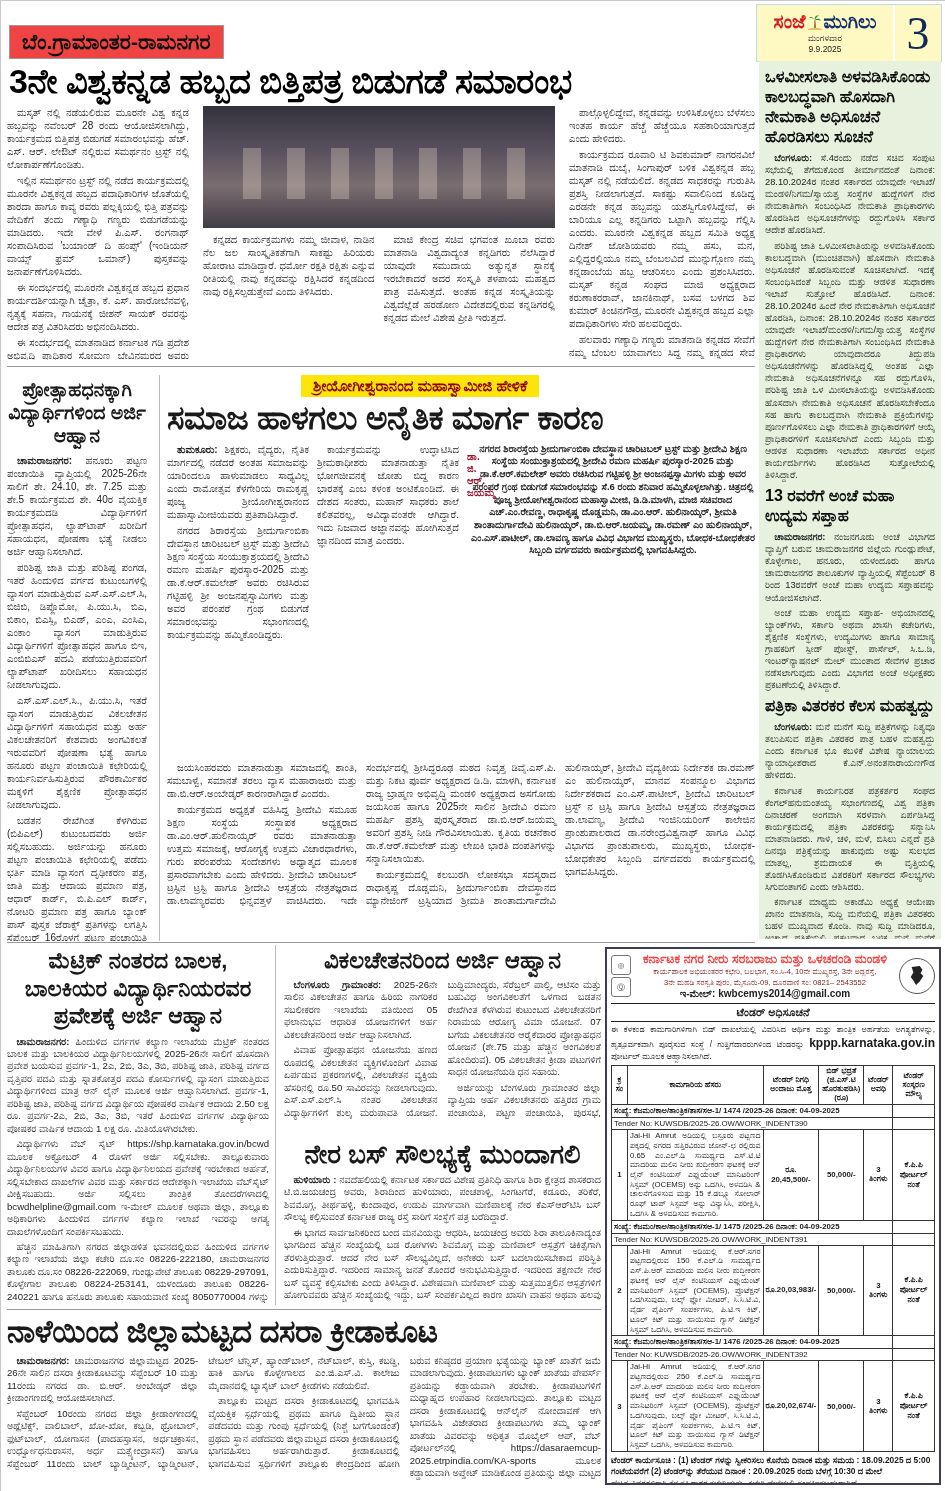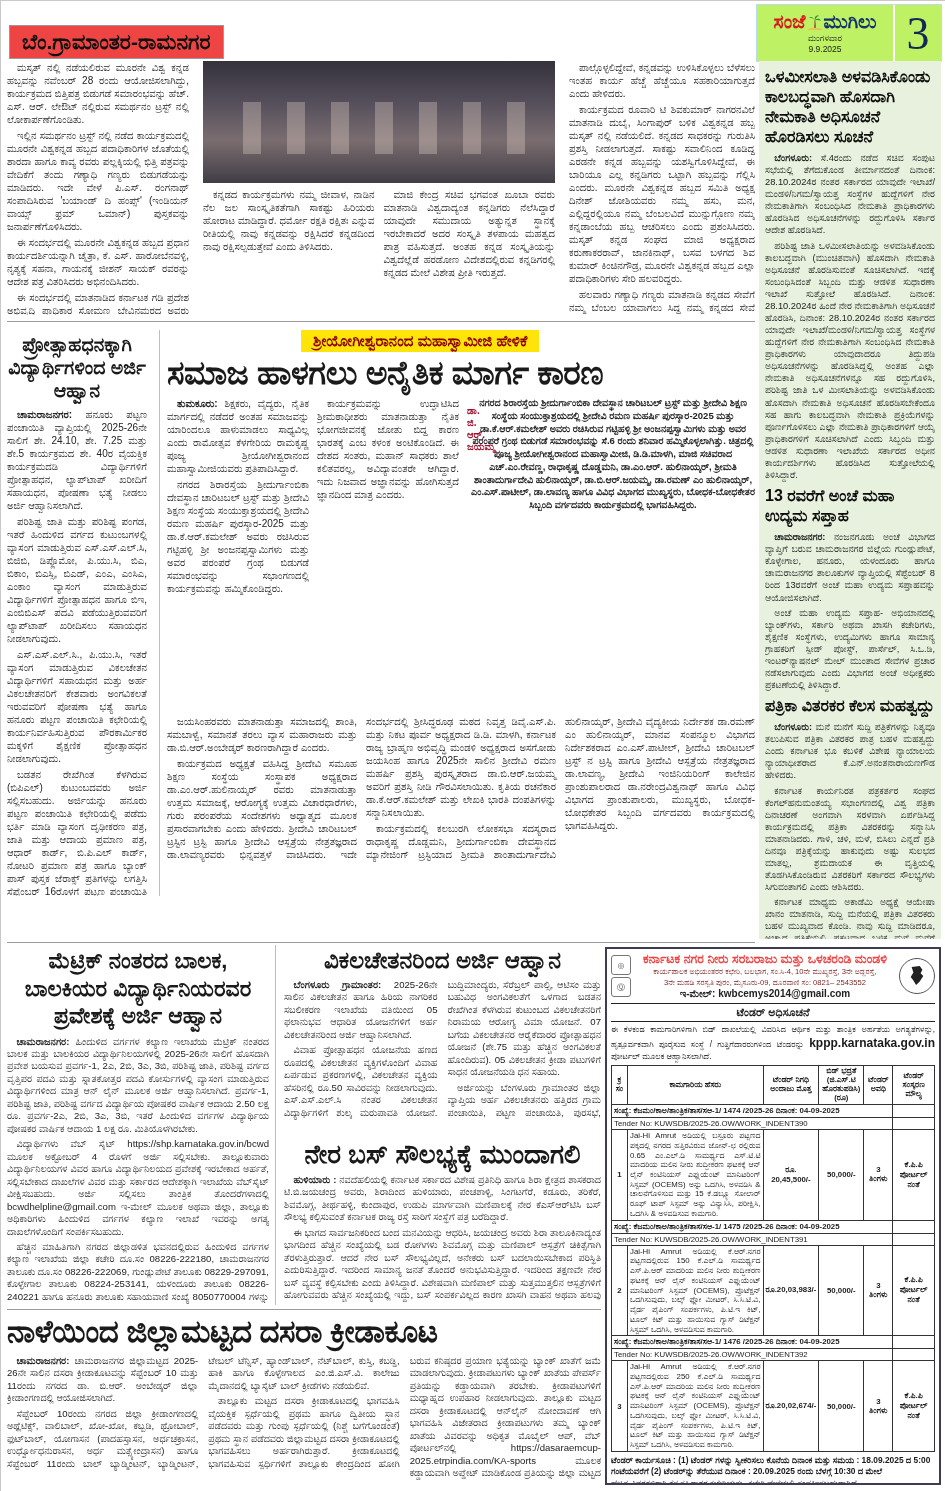--- a/index.html
+++ b/index.html
@@ -1,21 +1,21 @@
 <!DOCTYPE html>
 <html><head>
 <meta charset="utf-8">
 <style>
   html,body{margin:0;padding:0;background:#fff;}
   .page{position:relative;width:945px;height:1491px;background:#fff;border:1px solid #c9c9c9;
         font-family:"Liberation Sans","DejaVu Sans",sans-serif;color:#1a1a1a;overflow:hidden;}
   
   .edition{position:absolute;left:8px;top:24px;background:#ef4444;border:1px solid #9a9a9a;
            font-size:21px;font-weight:bold;padding:4px 12px;color:#111;}
-  .mastright{position:absolute;right:4px;top:3px;width:184px;height:56px;background:#bef264;
+  .mastright{position:absolute;right:4px;top:3px;width:184px;height:56px;background:#fef9c3;
              display:flex;border:1px solid #bcdcee;}
   .mast-left{flex:1;display:flex;flex-direction:column;align-items:center;justify-content:center;border-right:2px solid #fff;}
   .logoRow{display:flex;align-items:center;gap:2px;}
   .logo-sanje{color:#d71920;font-weight:bold;font-size:19px;}
   .logo-mugilu{color:#15306b;font-weight:bold;font-size:19px;}
   .palm{width:14px;height:16px;display:inline-block;}
   .dayline{font-size:8.5px;text-align:center;line-height:1.25;color:#222;}
   .pageno{width:46px;display:flex;align-items:center;justify-content:center;
           font-family:"Liberation Serif","DejaVu Serif",serif;font-size:46px;color:#102a52;}
   
@@ -121,20 +121,21 @@
       <div class="dayline">
         <div>ಮಂಗಳವಾರ</div>
         <div>9.9.2025</div>
       </div>
     </div>
     <div class="pageno">3</div>
   </div>
 
   <div class="main-wrap">
 
+    <div class="headline-1">3ನೇ ವಿಶ್ವಕನ್ನಡ ಹಬ್ಬದ ಬಿತ್ತಿಪತ್ರ ಬಿಡುಗಡೆ ಸಮಾರಂಭ</div>
     <div class="story1-row">
       <div class="story1-col1 body-text">
           <p>ಮಸ್ಕತ್ ನಲ್ಲಿ ನಡೆಯಲಿರುವ ಮೂರನೇ ವಿಶ್ವ ಕನ್ನಡ ಹಬ್ಬವನ್ನು ನವೆಂಬರ್ 28 ರಂದು ಆಯೋಜಿಸಲಾಗಿದ್ದು, ಕಾರ್ಯಕ್ರಮದ ಬಿತ್ತಿಪತ್ರ ಬಿಡುಗಡೆ ಸಮಾರಂಭವನ್ನು ಹೆಚ್. ಎಸ್. ಆರ್. ಲೇಔಟ್ ನಲ್ಲಿರುವ ಸಮರ್ಥನಂ ಟ್ರಸ್ಟ್ ನಲ್ಲಿ ಲೋಕಾರ್ಪಣೆಗೊಂಡಿತು.</p>
           <p>ಇಲ್ಲಿನ ಸಮರ್ಥನಂ ಟ್ರಸ್ಟ್ ನಲ್ಲಿ ನಡೆದ ಕಾರ್ಯಕ್ರಮದಲ್ಲಿ ಮೂರನೇ ವಿಶ್ವಕನ್ನಡ ಹಬ್ಬದ ಪದಾಧಿಕಾರಿಗಳ ಜೊತೆಯಲ್ಲಿ ಶಾರದಾ ಹಾಗೂ ಕಾವ್ಯ ರವರು ಪಲ್ಲಕ್ಕಿಯಲ್ಲಿ ಭಿತ್ತಿ ಪತ್ರವನ್ನು ವೇದಿಕೆಗೆ ತಂದು ಗಣ್ಯಾಧಿ ಗಣ್ಯರು ಬಿಡುಗಡೆಯನ್ನು ಮಾಡಿದರು. ಇದೇ ವೇಳೆ ಪಿ.ಎಸ್. ರಂಗನಾಥ್ ಸಂಪಾದಿಸಿರುವ 'ಬಯಾಂಡ್ ದಿ ಹಂಪ್ಸ್' (ಇಂಡಿಯನ್ ವಾಯ್ಸ್ ಫ್ರಮ್ ಒಮಾನ್) ಪುಸ್ತಕವನ್ನು ಜನಾರ್ಪಣೆಗೊಳಿಸಿದರು.</p>
           <p>ಈ ಸಂದರ್ಭದಲ್ಲಿ ಮೂರನೇ ವಿಶ್ವಕನ್ನಡ ಹಬ್ಬದ ಪ್ರಧಾನ ಕಾರ್ಯದರ್ಶಿಯನ್ನಾಗಿ ಚೈತ್ರಾ, ಕೆ. ಎಸ್. ಹಾರೋಬೆನವಳ್ಳಿ, ನೃತ್ಯಕ್ಕೆ ಸಹನಾ, ಗಾಯನಕ್ಕೆ ಜೀಶನ್ ಸಾಯಕ್ ರವರನ್ನು ಆದೇಶ ಪತ್ರ ವಿತರಿಸಿದರು ಅಭಿನಂದಿಸಿದರು.</p>
           <p>ಈ ಸಂದರ್ಭದಲ್ಲಿ ಮಾತನಾಡಿದ ಕರ್ನಾಟಕ ಗಡಿ ಪ್ರದೇಶ ಅಭಿವೃದ್ಧಿ ಪ್ರಾಧಿಕಾರ ಸೋಮಣ್ಣ ಬೇವಿನಮರದ ಅವರು ಕನ್ನಡದ ಸಂಸ್ಕೃತಿ ಉಳಿಸಲು ಬೆಳೆಸಲು ನಮ್ಮ ಬೆಂಬಲ ಯಾವಾಗಲೂ ಇದ್ದೆ ಇರುತ್ತದೆ ಎಂದು ತಿಳಿಸಿದರು.</p>
         </div>
       <div class="story1-mid">
         <div class="photo1"></div>
         <div class="cols2 body-text">

